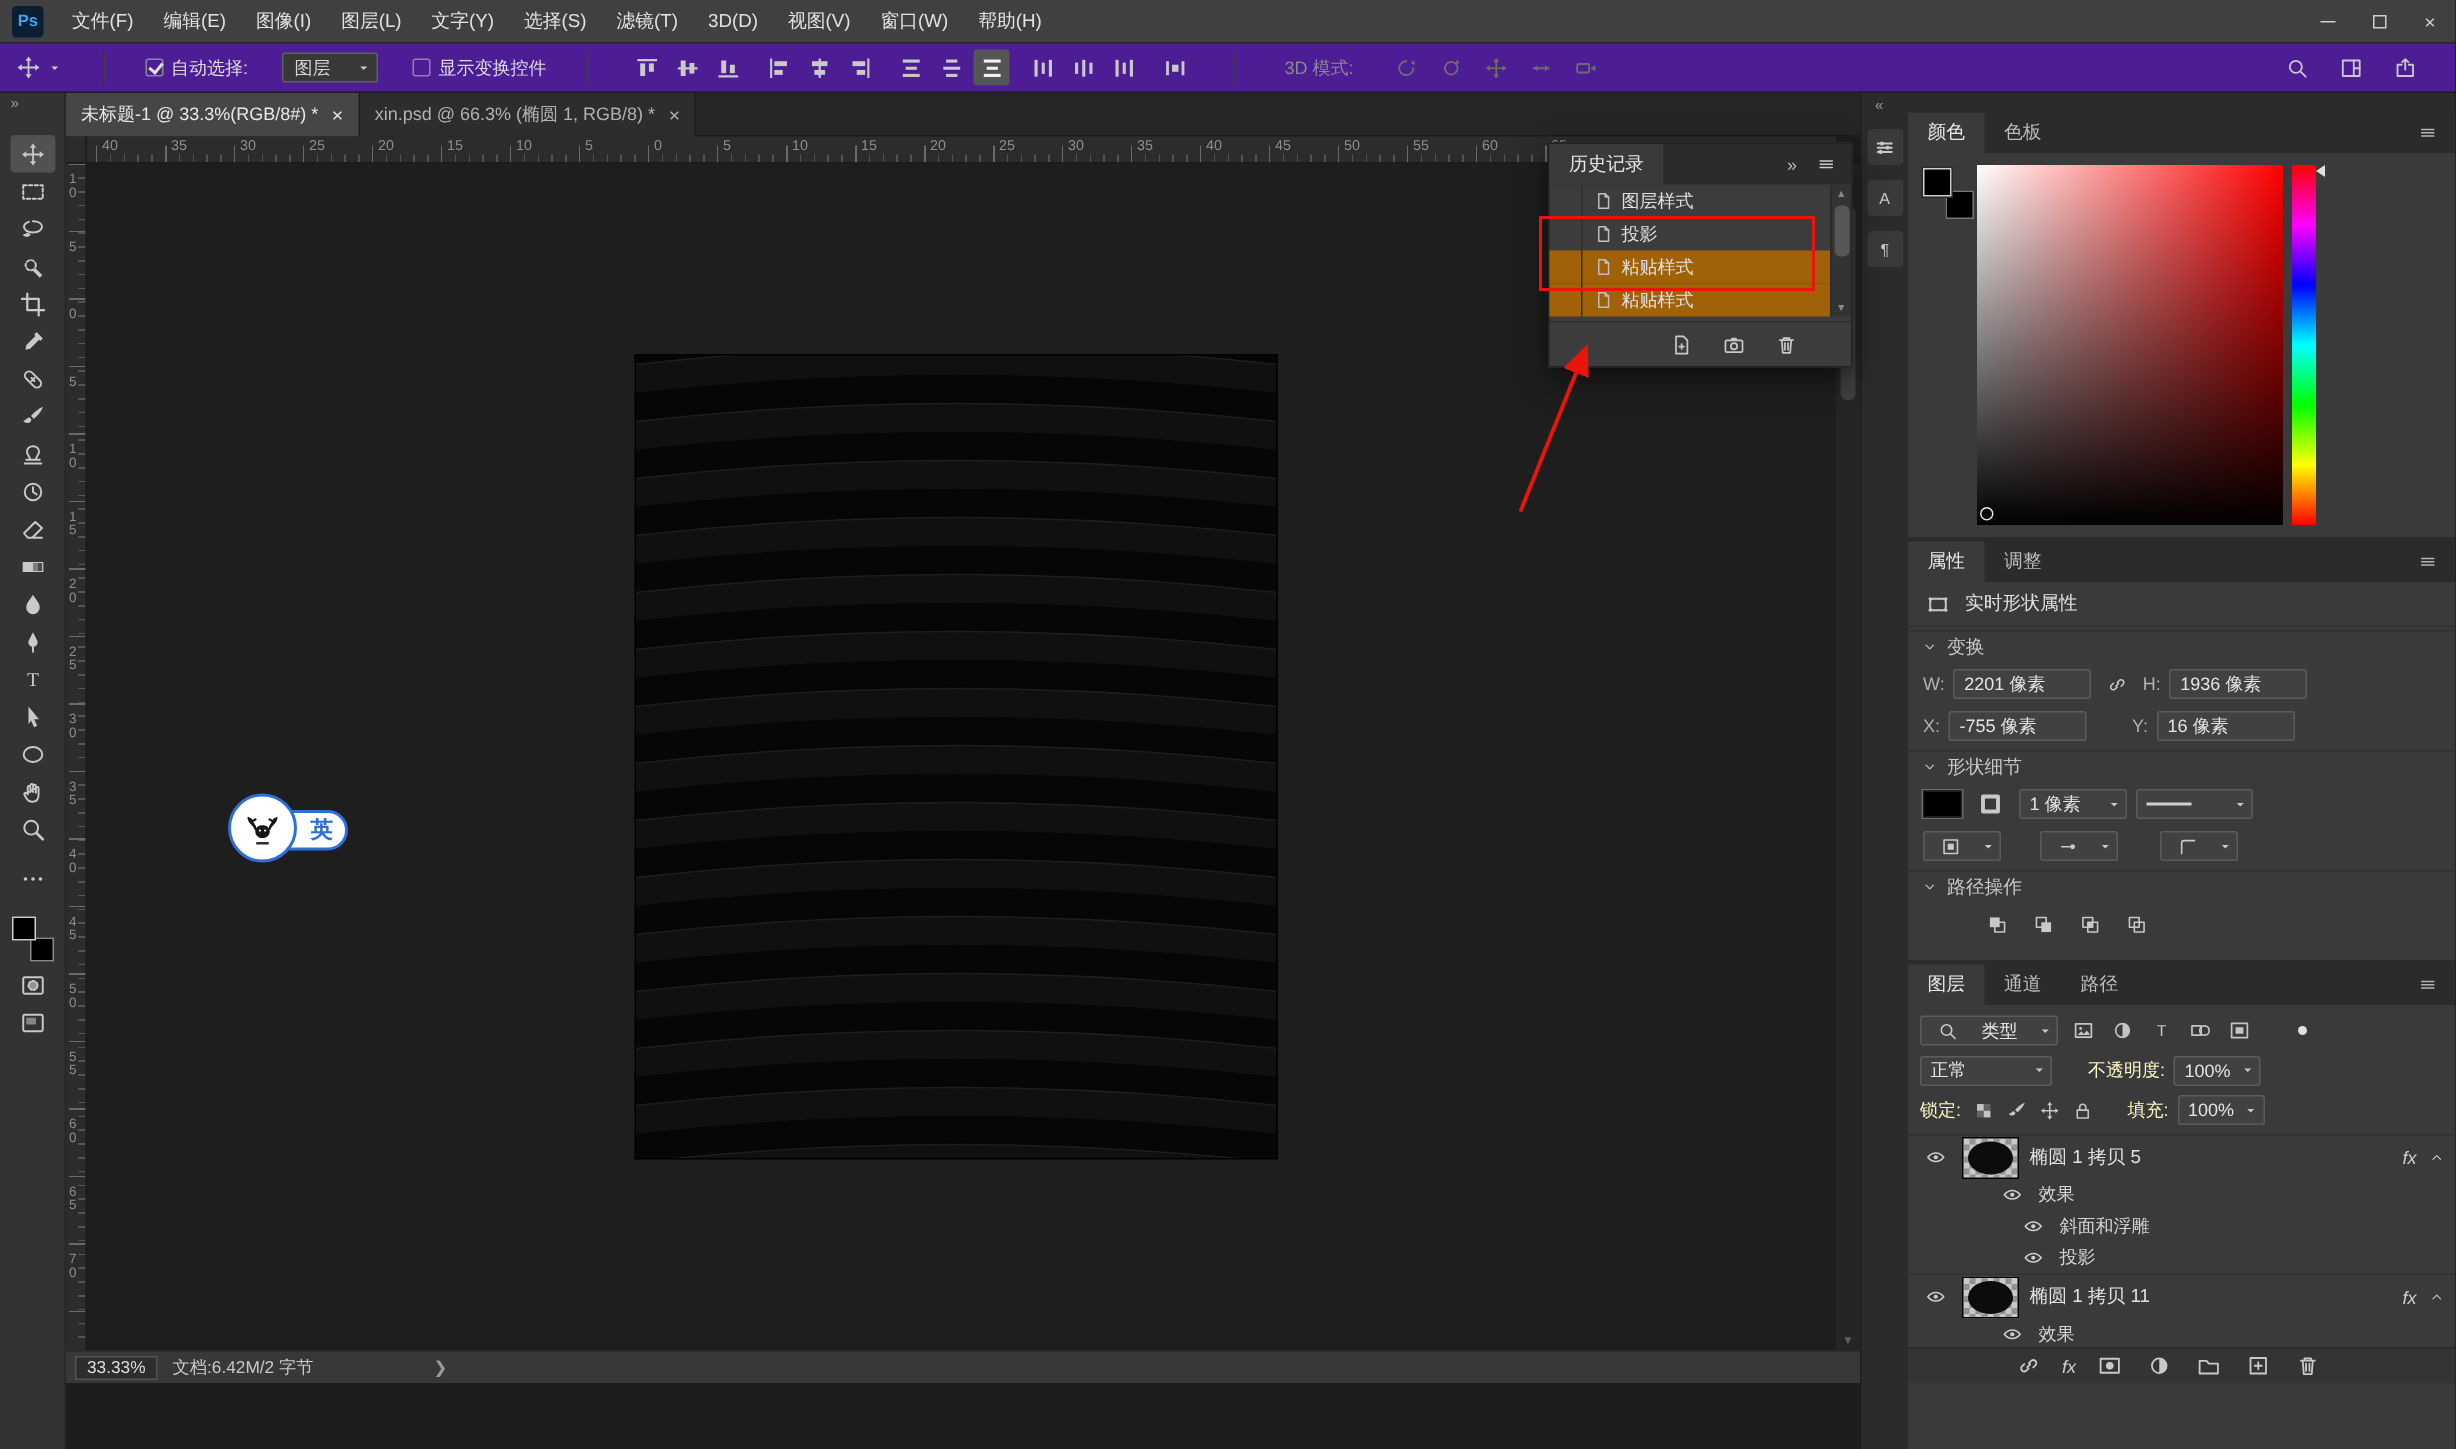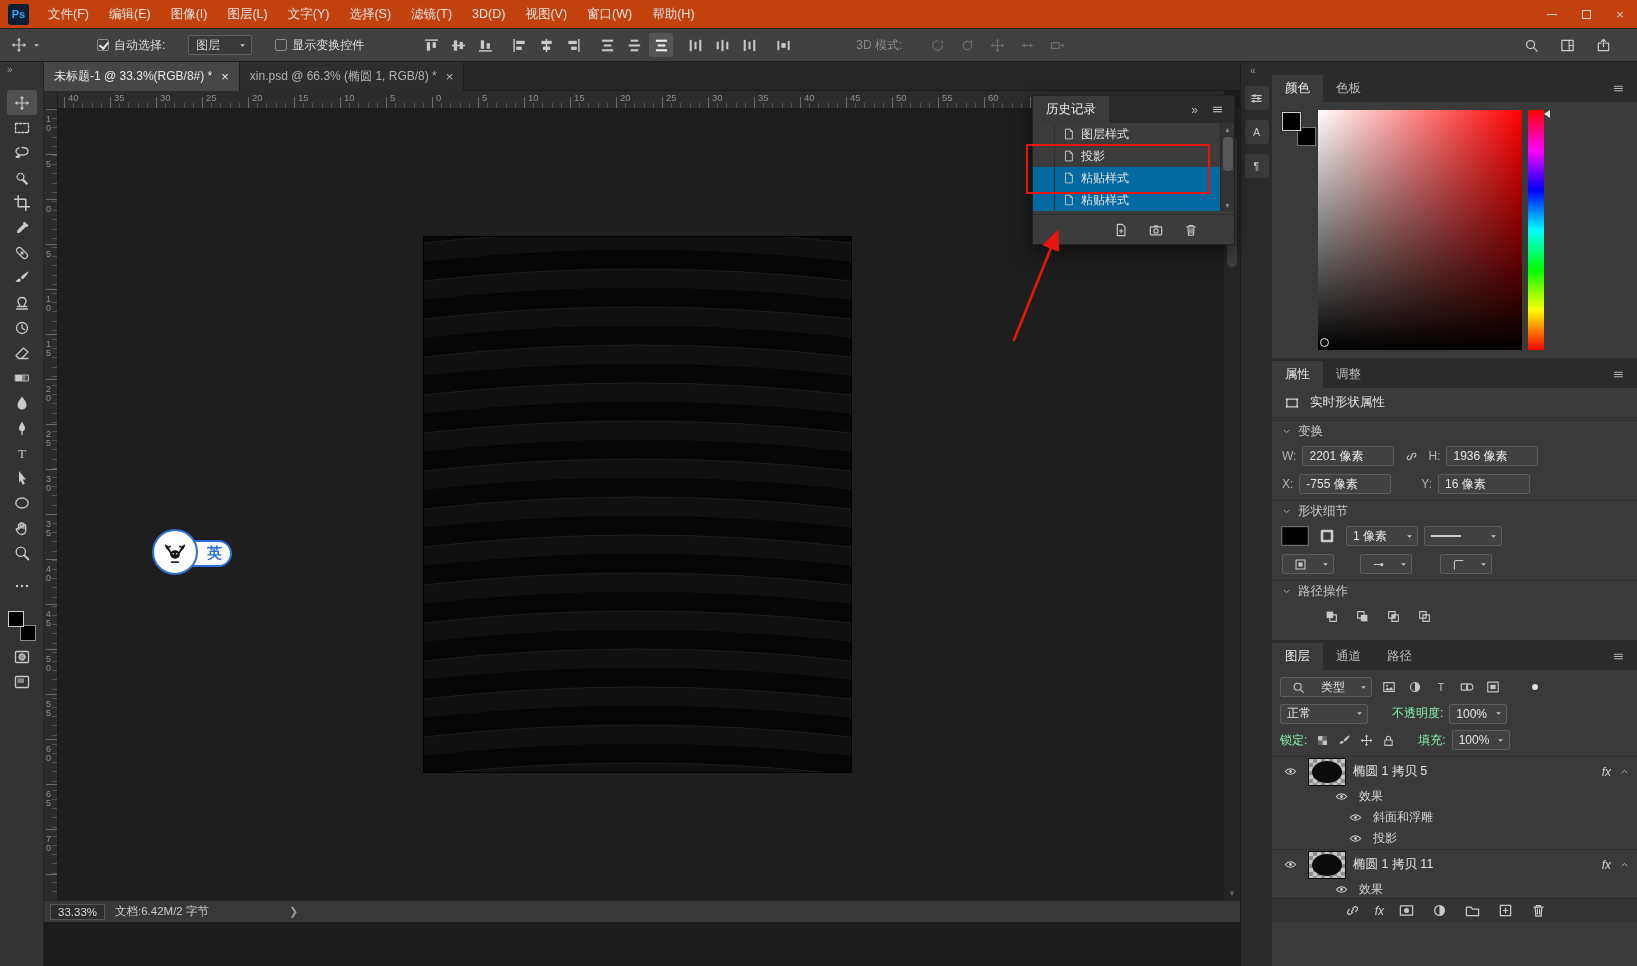--- a/index.html
+++ b/index.html
@@ -12,31 +12,31 @@
   svg { display:block; }
   .ic { display:inline-flex; align-items:center; justify-content:center; width:22px; height:22px; color:#c9c9c9; }
   .ic svg { width:16px; height:16px; }
   .ic-s svg { width:13px; height:13px; }
   .ic-xs { width:12px; height:12px; }
   .ic-xs svg { width:9px; height:9px; }
   svg [stroke]:not([stroke-width]) { stroke-width:1.3px; }
   svg [stroke] { stroke-linecap:round; stroke-linejoin:round; }
 
   
-  #menubar { position:absolute; left:0; top:0; width:1637px; height:29px; background:#c2410c; border-bottom:1px solid #252525; display:flex; align-items:center; }
+  #menubar { position:absolute; left:0; top:0; width:1637px; height:29px; background:#404040; border-bottom:1px solid #252525; display:flex; align-items:center; }
   .ps-logo { width:21px; height:21px; margin:0 9px 0 8px; background:#0a1f33; color:#39a6f5; border-radius:3px; font-size:11px; font-weight:bold; display:flex; align-items:center; justify-content:center; }
   #menu-items { display:flex; height:29px; }
   .menu-item { padding:0 10px; line-height:29px; font-size:12.5px; color:#e2e2e2; }
   .win-controls { margin-left:auto; display:flex; }
   .win-btn { width:34px; height:28px; display:flex; align-items:center; justify-content:center; color:#cfcfcf; font-size:13px; }
   .wb-min { width:10px; height:0; border-top:1px solid #cfcfcf; display:block; }
   .wb-max { width:9px; height:9px; border:1px solid #cfcfcf; display:block; }
 
   
-  #optionsbar { position:absolute; left:0; top:29px; width:1637px; height:33px; background:#404040; border-bottom:1px solid #1c1c1c; display:flex; align-items:center; padding:0 8px; gap:23px; }
+  #optionsbar { position:absolute; left:0; top:29px; width:1637px; height:33px; background:#4c1d95; border-bottom:1px solid #1c1c1c; display:flex; align-items:center; padding:0 8px; gap:23px; }
   .opt-tool { display:flex; align-items:center; }
   .opt-sep { width:1px; height:22px; background:#242424; border-right:1px solid #3f3f3f; margin:0 4px; }
   .checkbox { display:flex; align-items:center; gap:5px; color:#dcdcdc; }
   .cbox { width:12px; height:12px; border:1px solid #8a8a8a; border-radius:2px; position:relative; background:transparent; }
   .cbox.checked::after { content:""; position:absolute; left:3px; top:0px; width:4px; height:7px; border-right:2px solid #e2e2e2; border-bottom:2px solid #e2e2e2; transform:rotate(40deg); }
   .dropdown { height:20px; background:#383838; border:1px solid #5f5f5f; border-radius:2px; display:flex; align-items:center; justify-content:space-between; padding:0 3px 0 7px; }
   #align-groups { display:flex; align-items:center; gap:10px; }
   .opt-group { display:flex; gap:3px; }
   .opt-icon { width:24px; height:24px; display:flex; align-items:center; justify-content:center; color:#c9c9c9; border-radius:2px; }
   .opt-icon svg { width:15px; height:15px; }
@@ -124,21 +124,21 @@
   .swatch-stroke { width:26px; height:18px; }
   .stroke-line { width:30px; height:0; border-top:2px solid #cfcfcf; }
   .prow.ops { padding-left:48px; gap:9px; color:#c9c9c9; }
   .spacer18 { width:18px; }
 
   
   .lp-row { display:flex; align-items:center; gap:6px; padding:0 8px; }
   .lp-filter { height:30px; padding-top:4px; }
   .lp-blend { height:27px; }
   .lp-lock { height:26px; }
-  .lp-label { color:#86efac;text-align:right; }
+  .lp-label { color:#fef9c3;text-align:right; }
   .search-drop { width:92px; }
   .lock-ic { width:19px; height:18px; display:inline-flex; align-items:center; justify-content:center; color:#c4c4c4; }
   .lock-ic svg { width:13px; height:13px; }
   .filter-ic { width:22px; height:20px; display:inline-flex; align-items:center; justify-content:center; color:#c4c4c4; }
   .filter-ic svg { width:14px; height:14px; }
   .toggle-ic { margin-left:14px; color:#e0e0e0; }
   #layer-rows { margin-top:3px; }
   .layer-row { height:30px; display:flex; align-items:center; gap:7px; padding:0 7px; border-top:1px solid #333033; }
   .layer-row .thumb { position:relative; width:38px; height:28px; border:1px solid #000;
       background-color:#c8c8c8;
@@ -152,21 +152,21 @@
   .layers-footer { position:absolute; left:0; right:0; top:228px; height:24px; background:#343434; border-top:1px solid #282828; display:flex; align-items:center; justify-content:flex-end; gap:11px; padding-right:88px; color:#b8b8b8; }
   .layers-footer .ic svg { width:15px; height:15px; }
   .eye { color:#cfcfcf; }
 
   
   #history { position:absolute; left:1032px; top:75px; width:203px; height:150px; background:#3c3c3c; box-shadow:0 7px 18px rgba(0,0,0,.55); border:1px solid #232323; z-index:40;margin-top:20px; }
   #history .panel-header { height:27px; }
   .hist-header-icons { margin-left:auto; display:flex; align-items:center; gap:8px; padding-right:6px; color:#bdbdbd; }
   #history-rows { height:88px; position:relative; padding-right:14px; }
   .hrow { height:22px; display:flex; align-items:center; }
-  .hrow.sel { background:#0369a1; }
+  .hrow.sel { background:#a16207; }
   .hsrc { width:22px; height:100%; border-right:1px solid #2f2f2f; flex:none; }
   .hicon { margin:0 6px 0 8px; color:#c0c0c0; flex:none; }
   .hicon svg { width:12px; height:14px; }
   .hlabel { color:#e0e0e0; font-size:12px; white-space:nowrap; }
   #hist-scroll { position:absolute; right:0; top:27px; width:14px; height:88px; background:#333; border-left:1px solid #2a2a2a; }
   .hs-arrow { height:12px; display:flex; align-items:center; justify-content:center; color:#8a8a8a; font-size:7px; }
   .hs-thumb { position:absolute; left:2px; top:14px; width:10px; height:34px; background:#575757; border-radius:4px; }
   .hs-bottom { position:absolute; bottom:0; left:0; right:0; }
   #history-actions { position:absolute; left:0; right:0; bottom:0; height:30px; border-top:1px solid #2e2e2e; display:flex; align-items:center; justify-content:flex-end; gap:13px; padding-right:32px; color:#bdbdbd; }
   #history-actions .ic svg { width:14px; height:14px; }

